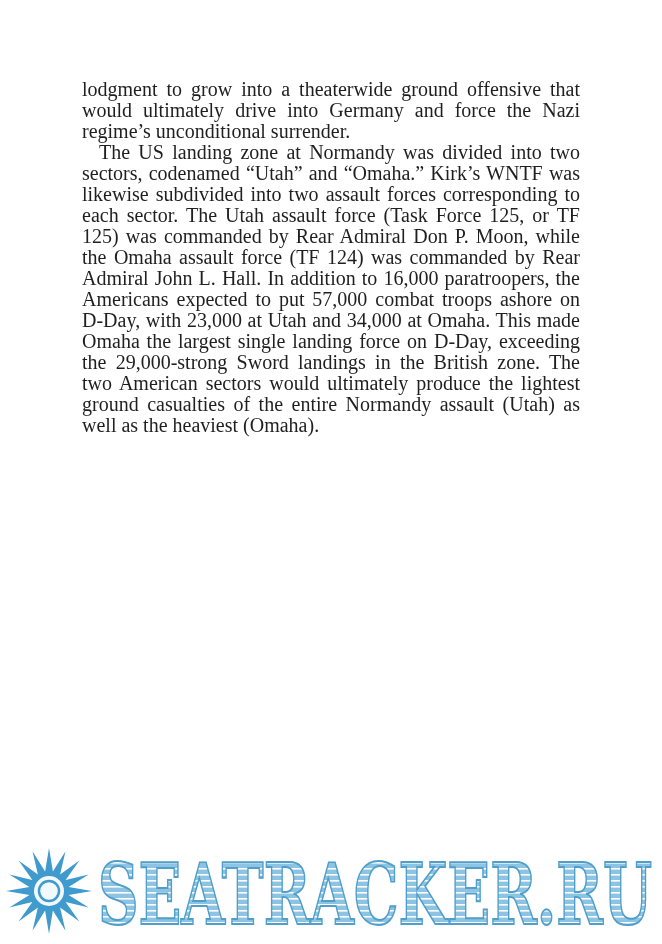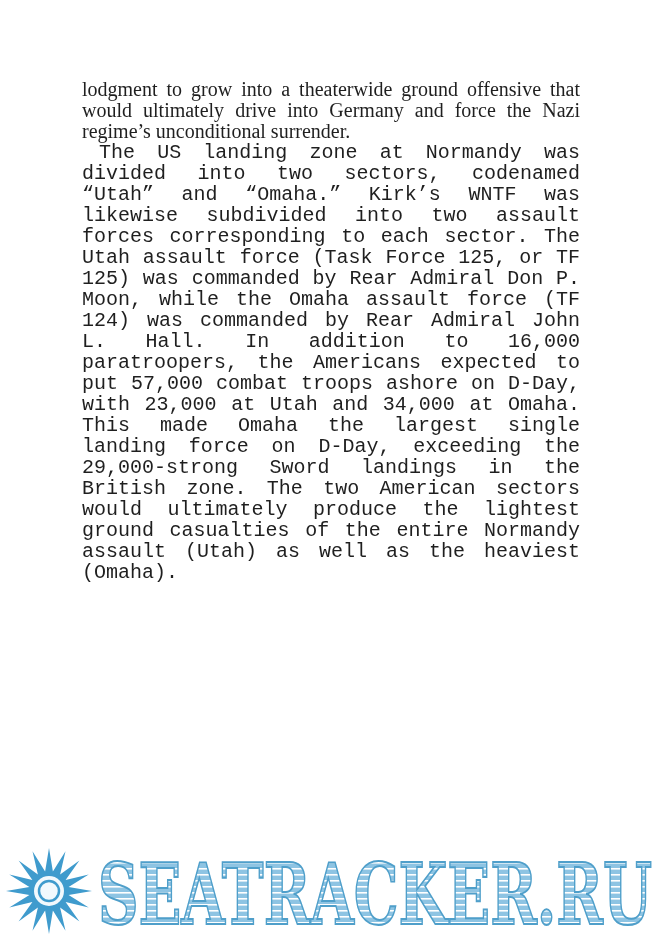--- a/index.html
+++ b/index.html
@@ -29,21 +29,20 @@
     line-height: 21px;
     text-align: justify;
     text-justify: inter-word;
     margin-top: 12px;
   }
   .para {
     margin: 0;
   }
   .para.indent {
     text-indent: 17px;
-    font-family: Liberation Mono, monospace;
   }
   .watermark {
     position: absolute;
     left: 0;
     bottom: 4px;
     width: 570px;
     height: 104px;
     pointer-events: none;
   }
   .watermark svg {

